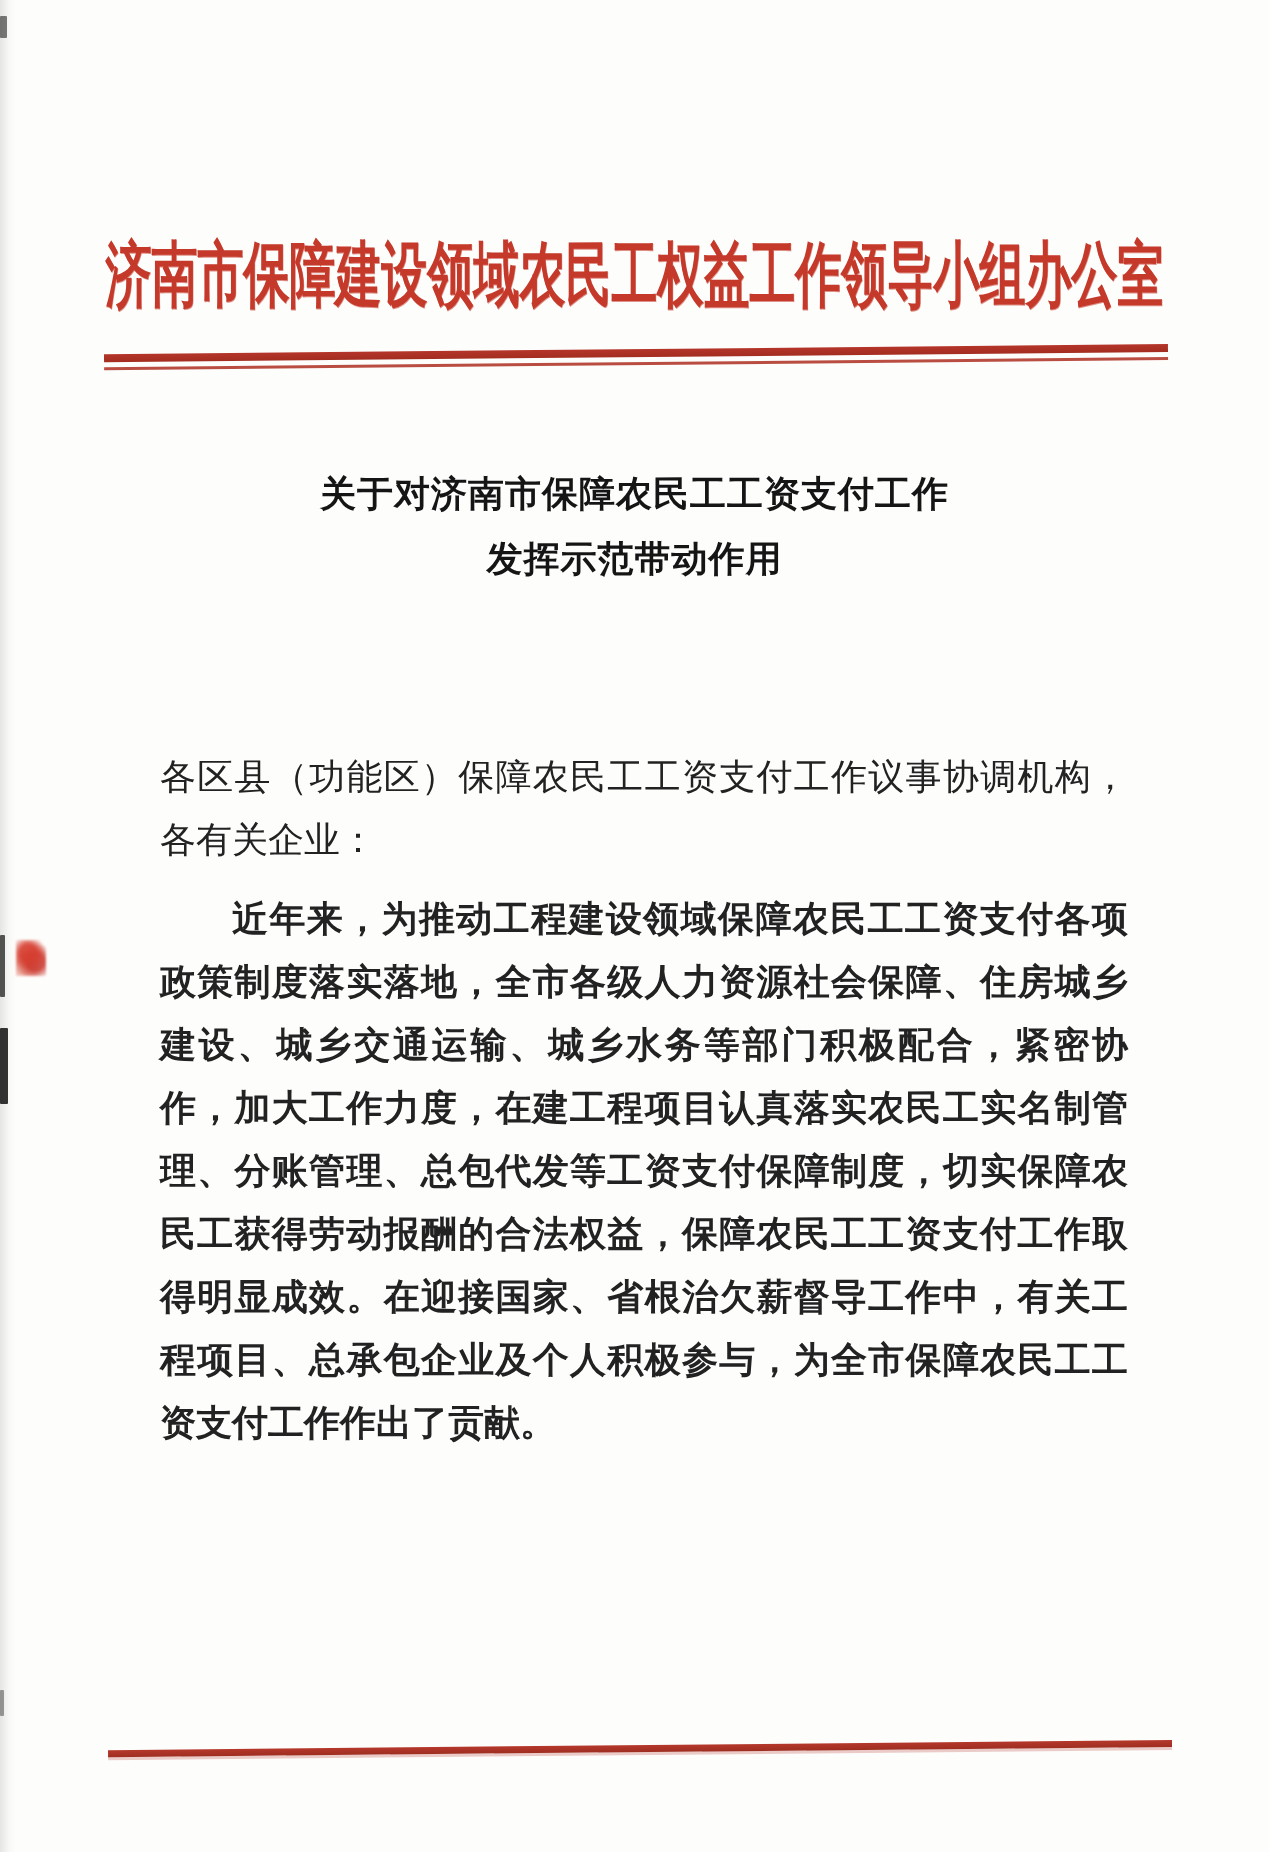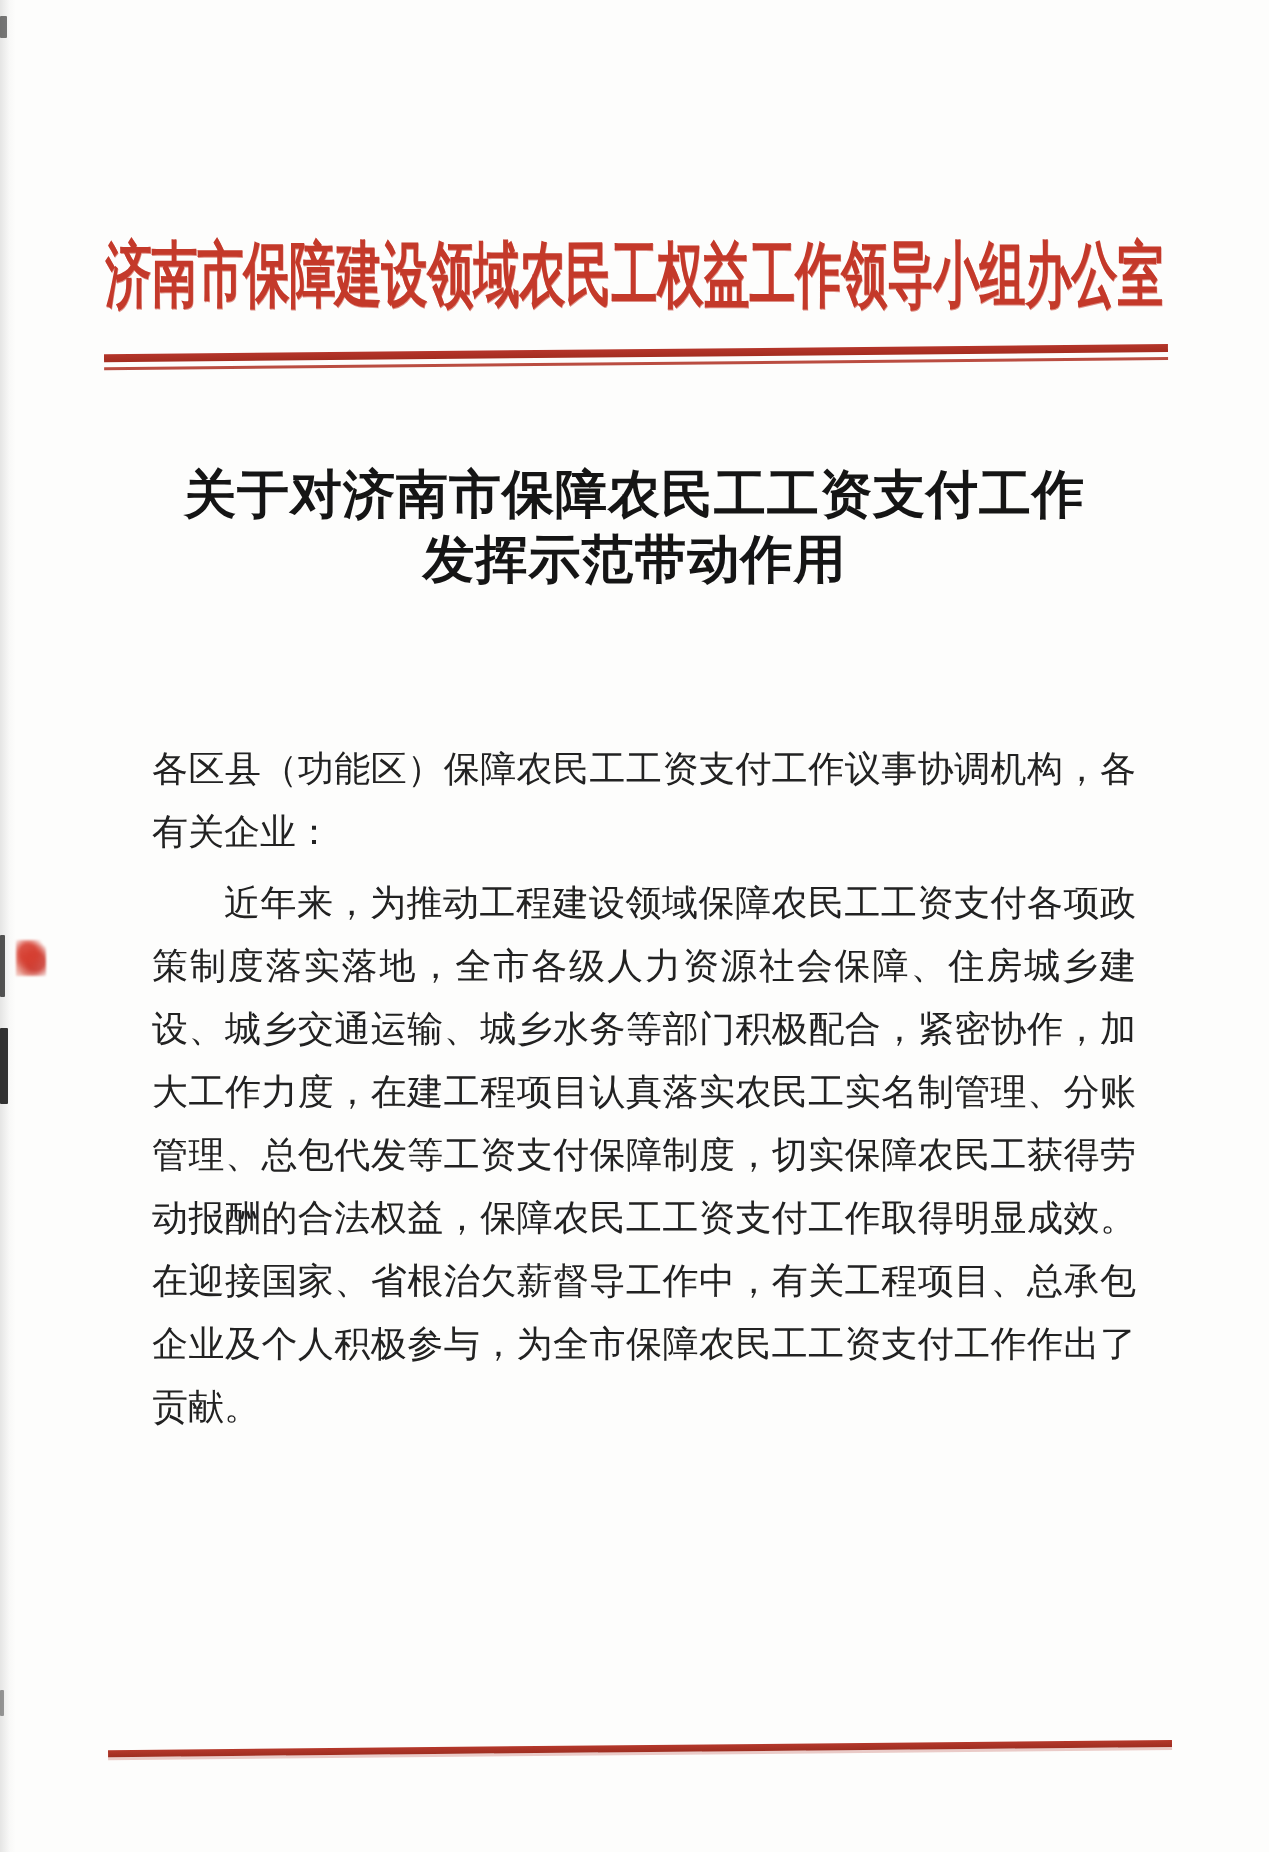--- a/index.html
+++ b/index.html
@@ -81,45 +81,46 @@
     opacity: 0.9;
   }
 
   
   .doc-title {
     position: absolute;
     left: 0;
     top: 462px;
     width: 100%;
     text-align: center;
-    font-size: 52px;
+    font-size: 36px;
     font-weight: bold;
     line-height: 65px;
     color: #151515;
     letter-spacing: 1px;
   }
 
   
   .doc-body {
     position: absolute;
     left: 144px;
     top: 730px;
     width: 1000px;
     font-size: 36px;
     line-height: 63px;
     color: #222;
     text-align: justify;
     text-justify: inter-ideograph;
   }
   .doc-body p {
-    margin: 8px;
+    margin: 16px;
     padding: 0;
   }
   .doc-body p.indent {
     text-indent: 2em;
+    font-weight: bold;
   }
 
   
   .bottom-rule {
     position: absolute;
     left: 108px;
     top: 1740px;
     width: 1064px;
     height: 7px;
     background: linear-gradient(to bottom, #b5382b, #9e2e21);

